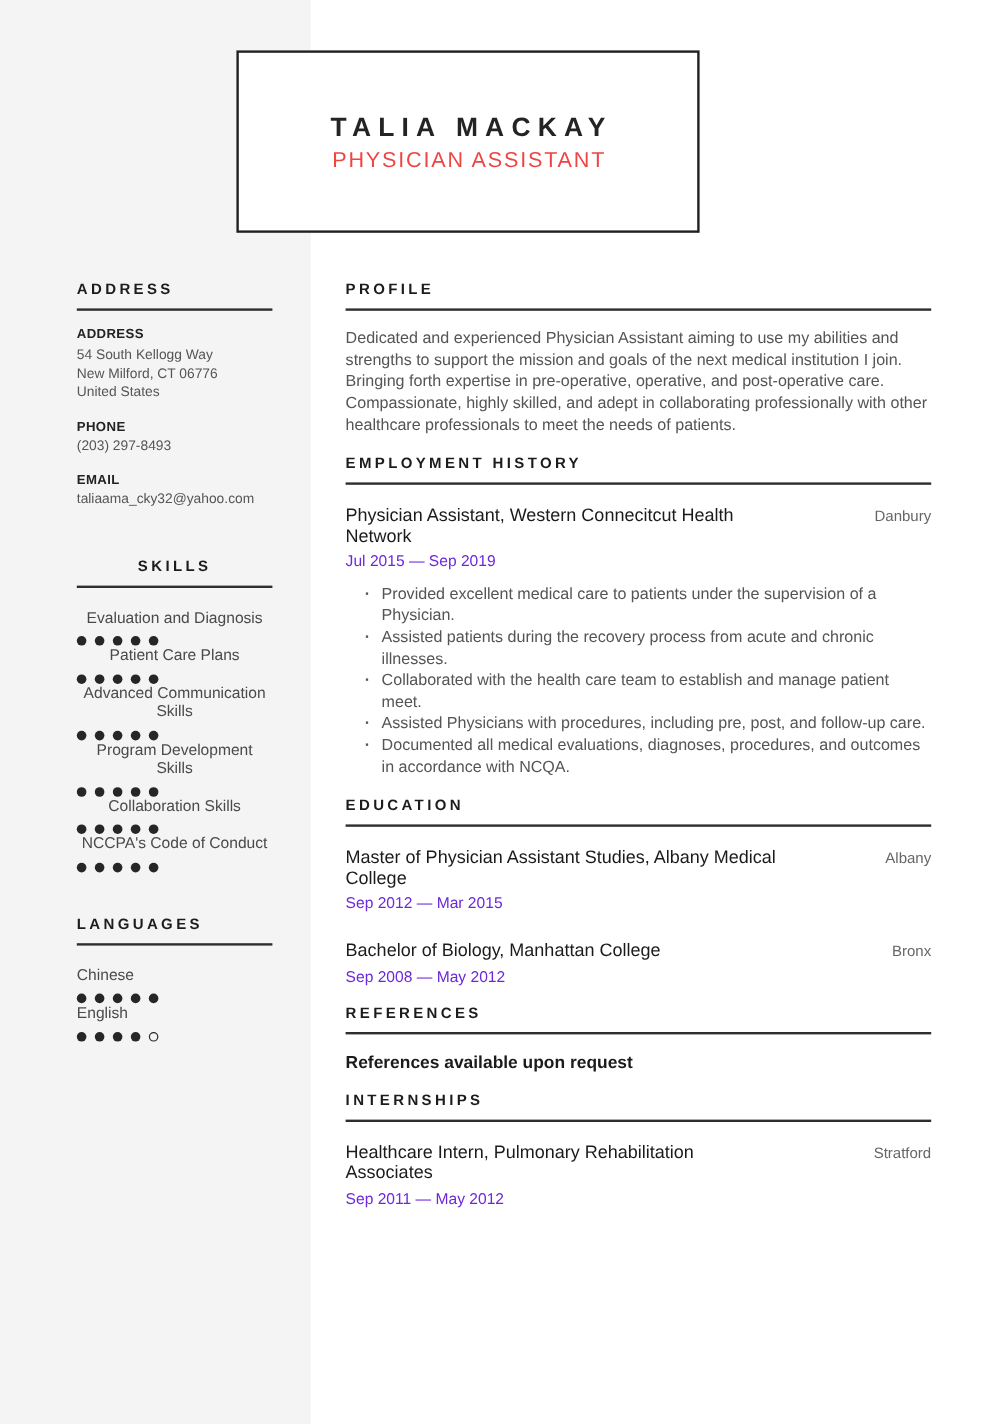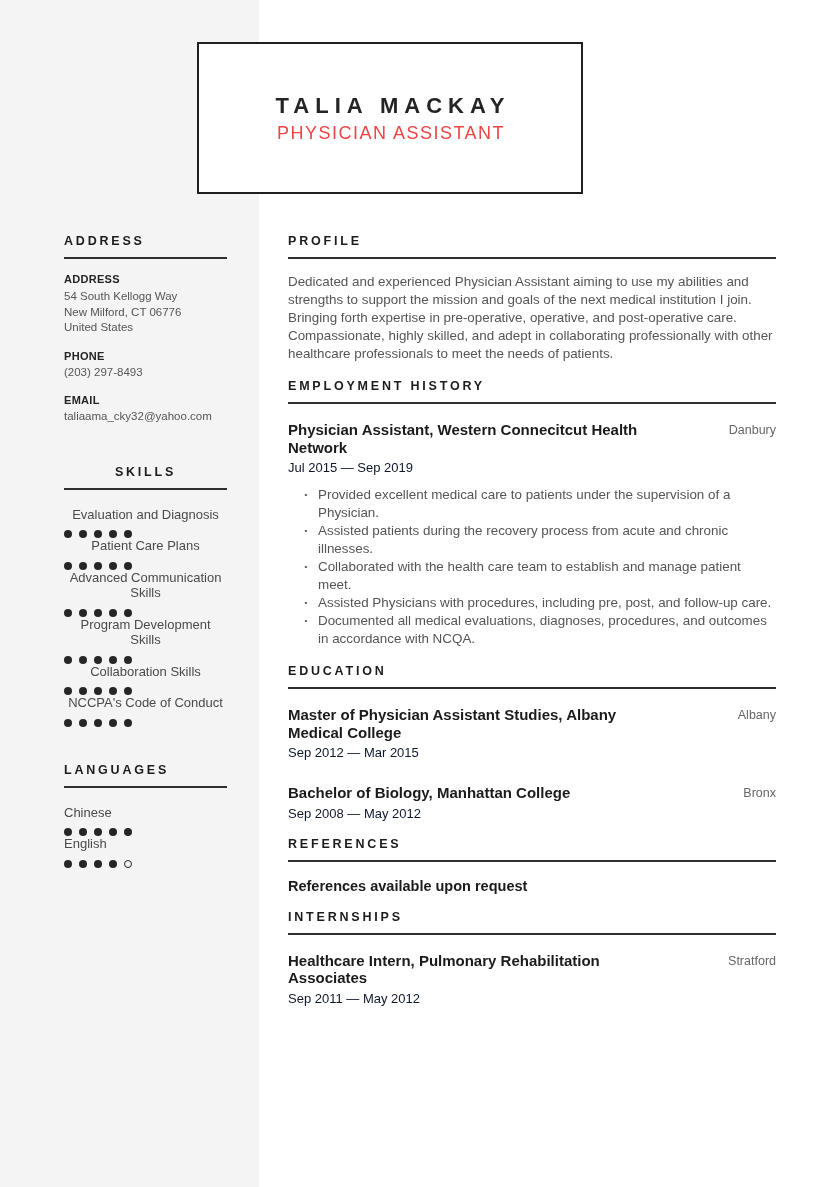--- a/index.html
+++ b/index.html
@@ -44,23 +44,23 @@
   .dots { display: flex; gap: 7px; margin-top: 8px; height: 8px; align-items: center; }
   .dot { width: 8px; height: 8px; border-radius: 50%; background: #262626; flex: 0 0 auto; }
   .dot.empty { background: transparent; border: 1.5px solid #262626; width: 8px; height: 8px; }
   
   .section { margin-top: 16px; }
   .section:first-child { margin-top: 0; }
   .profile-text { margin-top: 14px; font-size: 13.4px; line-height: 18px; color: #555555; }
   .entry { margin-top: 17px; }
   .entry + .entry { margin-top: 24px; }
   .entry-head { display: flex; align-items: flex-start; }
-  .entry-title { flex: 0 0 74%; font-size: 15px; font-weight: bold; color: #1b1b1b; line-height: 17.5px; }
+  .entry-title { flex: 0 0 74%; font-size: 15px; font-weight: normal; color: #1b1b1b; line-height: 17.5px; }
   .entry-loc { margin-left: auto; font-size: 12.5px; color: #666666; padding-top: 2px; }
-  .entry-dates { font-size: 13px; color: #0f172a; margin-top: 4px; }
+  .entry-dates { font-size: 13px; color: #6d28d9; margin-top: 4px; }
   ul.bullets { list-style: none; margin-top: 11px; }
   ul.bullets li {
     position: relative; padding-left: 30px;
     font-size: 13.4px; line-height: 18px; color: #555555;
   }
   ul.bullets li::before {
     content: "\00B7"; position: absolute; left: 16px; top: 0;
     color: #555555; font-weight: bold;
   }
   .refs-text { margin-top: 16px; font-size: 14.5px; font-weight: bold; color: #1b1b1b; }

